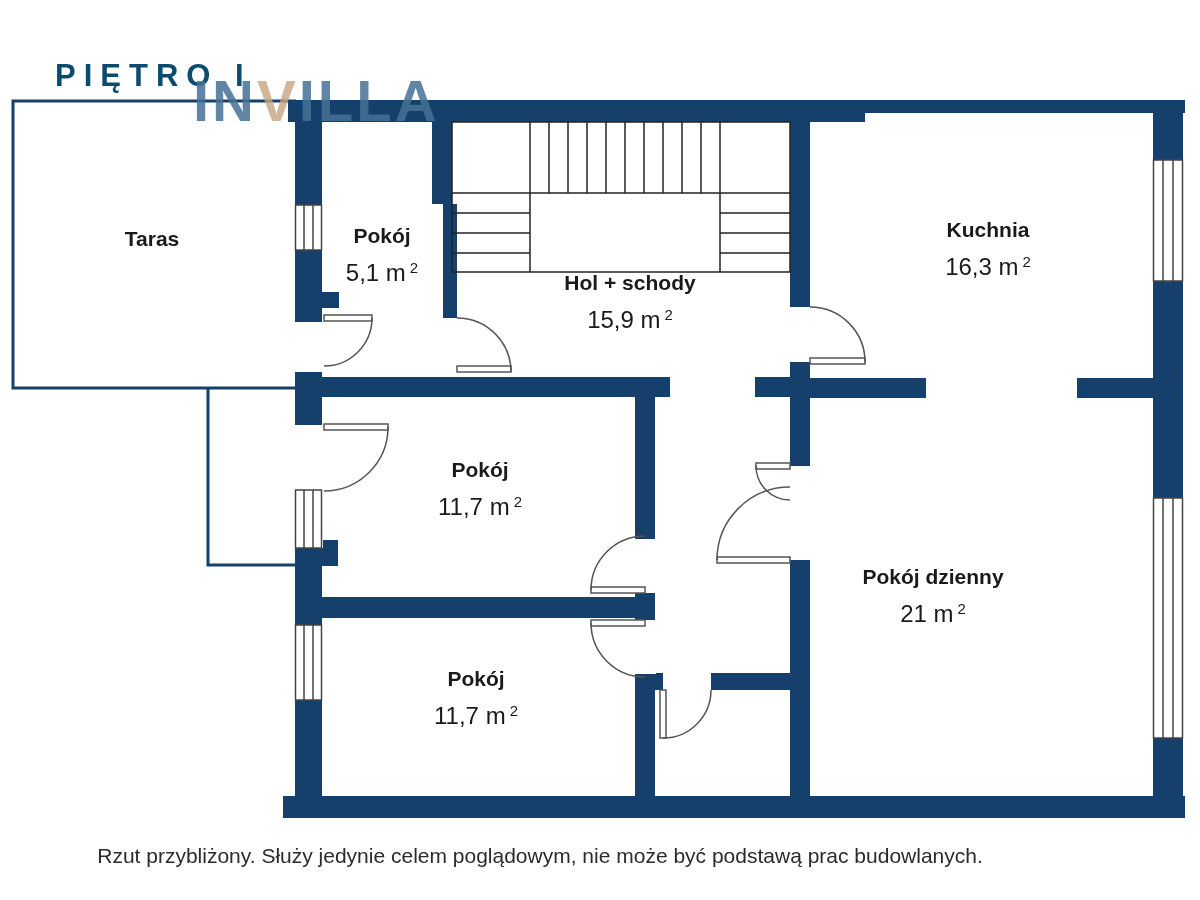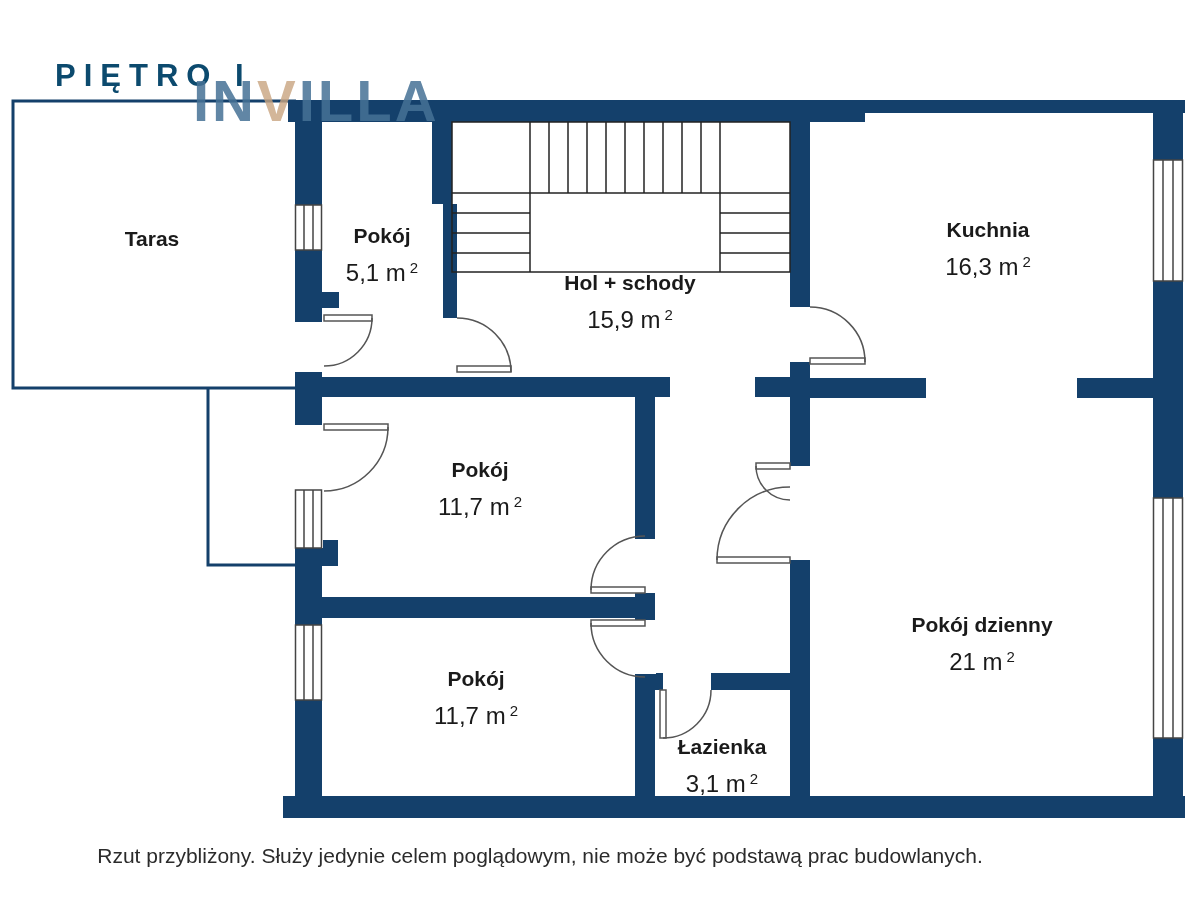--- a/index.html
+++ b/index.html
@@ -173,29 +173,25 @@
     <div class="room-name">Kuchnia</div>
     <div class="room-area"><span>16,3</span> <span>m</span><sup>2</sup></div>
   </div>
 
   <div class="room-label" style="left:480px;top:455px;">
     <div class="room-name">Pokój</div>
     <div class="room-area"><span>11,7</span> <span>m</span><sup>2</sup></div>
   </div>
 
 
-  <div class="room-label" style="left:982px;top:562px;margin-top:48px;">
+  <div class="room-label" style="left:933px;top:562px;">
     <div class="room-name">Pokój dzienny</div>
     <div class="room-area"><span>21</span> <span>m</span><sup>2</sup></div>
   </div>
 
   <div class="room-label" style="left:476px;top:664px;">
     <div class="room-name">Pokój</div>
     <div class="room-area"><span>11,7</span> <span>m</span><sup>2</sup></div>
   </div>
 
-  <div class="room-label" style="left:722px;top:732px;">
-    <div class="room-name">Łazienka</div>
-    <div class="room-area"><span>3,1</span> <span>m</span><sup>2</sup></div>
-  </div>
 
   <div class="disclaimer">Rzut przybliżony. Służy jedynie celem poglądowym, nie może być podstawą prac budowlanych.</div>
 </div>
 
 </body></html>

